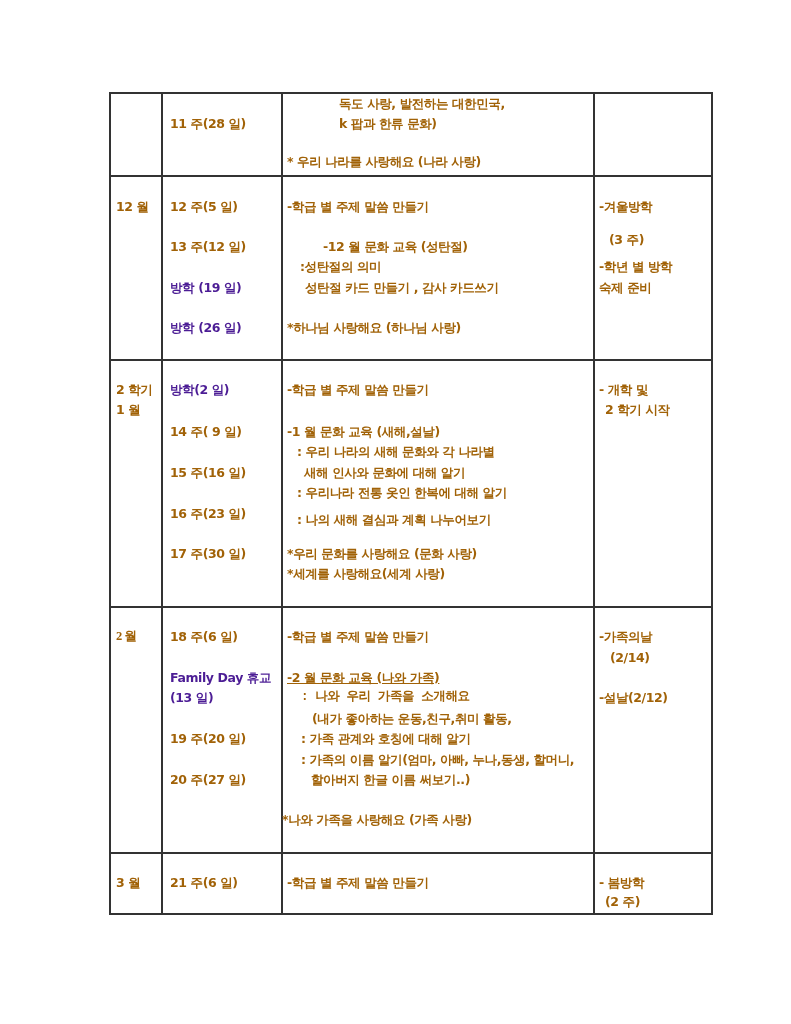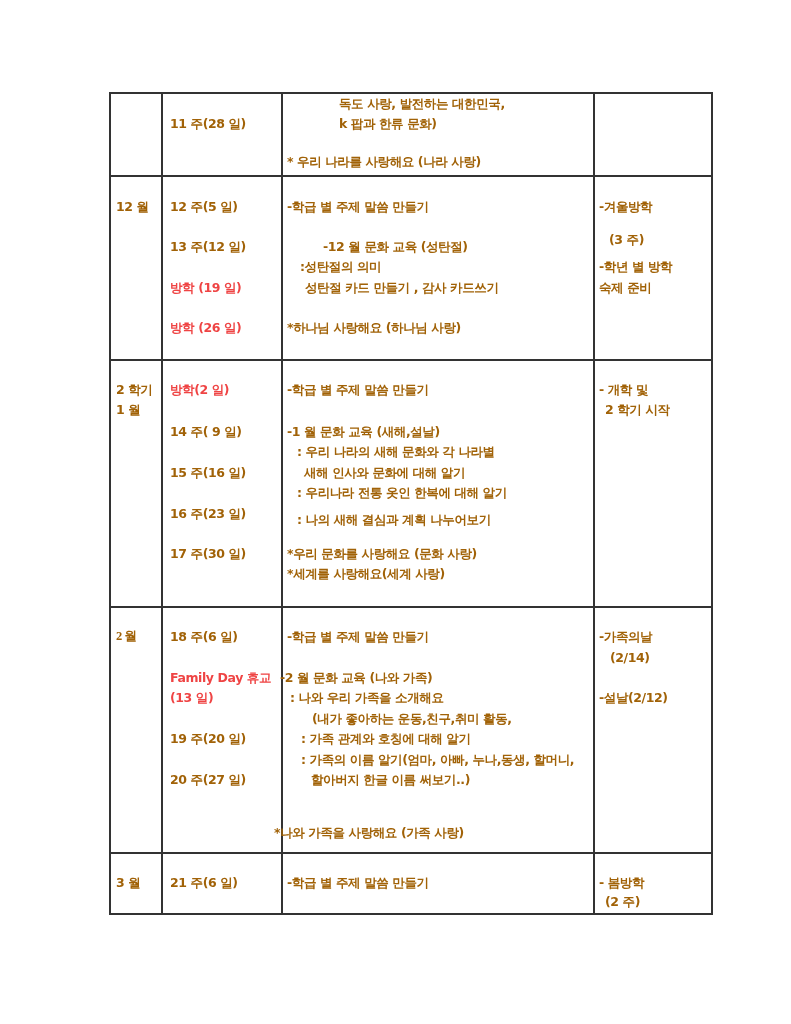--- a/index.html
+++ b/index.html
@@ -2,21 +2,21 @@
 <html><head>
   <meta charset="utf-8">
   <style>
     html, body { margin: 0; padding: 0; background: #ffffff; }
     body { width: 791px; height: 1024px; position: relative; overflow: hidden;
            font-family: "DejaVu Sans", "Liberation Sans", sans-serif; color: #111; }
     .page { position: absolute; left: 0; top: 0; width: 791px; height: 1024px; background: #fff; }
     .vline { position: absolute; width: 1.6px; background: #333; }
     .hline { position: absolute; height: 1.6px; background: #333; }
     .txt { position: absolute; font-size: 12.5px; line-height: 15px; white-space: nowrap; letter-spacing: -0.4px; font-weight: bold; color: #a16207; }
-    .red { color: #ef4444; }
+    .red { color: #4c1d95; }
   </style>
 </head>
 <body>
 
 <div class="page">
 
   <div class="vline" style="left:109px; top:92px; height:823px;"></div>
   <div class="vline" style="left:161px; top:92px; height:823px;"></div>
   <div class="vline" style="left:281px; top:92px; height:823px;"></div>
   <div class="vline" style="left:593px; top:92px; height:823px;"></div>
@@ -82,27 +82,27 @@
   <div>
     <span class="txt" style="left:116px; top:629px;font-family:Liberation Serif, serif;">2 월</span>
 
     <span class="txt" style="left:170px; top:629px;">18 주(6 일)</span>
     <span class="txt red" style="left:170px; top:670px;">Family Day  휴교</span>
     <span class="txt red" style="left:170px; top:690px;">(13 일)</span>
     <span class="txt" style="left:170px; top:731px;text-align:center;">19 주(20 일)</span>
     <span class="txt" style="left:170px; top:772px;">20 주(27 일)</span>
 
     <span class="txt" style="left:287px; top:629px;">-학급 별 주제 말씀 만들기</span>
-    <span class="txt" style="left:280px; top:670px;">-2 월 문화 교육 (나와 가족)</span>
-    <span class="txt" style="left:290px; top:690px;">: 나와 우리 가족을 소개해요</span>
+    <span class="txt" style="left:287px; top:670px;text-decoration:underline;">-2 월 문화 교육 (나와 가족)</span>
+    <span class="txt" style="left:301px; top:690px;font-family:Liberation Mono, monospace;">: 나와 우리 가족을 소개해요</span>
     <span class="txt" style="left:312px; top:711px;">(내가 좋아하는 운동,친구,취미 활동,</span>
     <span class="txt" style="left:301px; top:731px;">: 가족 관계와 호칭에 대해 알기</span>
     <span class="txt" style="left:301px; top:752px;">: 가족의 이름 알기(엄마, 아빠, 누나,동생, 할머니,</span>
     <span class="txt" style="left:311px; top:772px;">할아버지 한글 이름 써보기..)</span>
-    <span class="txt" style="left:274px; top:812px;margin-top:13px;">*나와 가족을 사랑해요 (가족 사랑)</span>
+    <span class="txt" style="left:282px; top:812px;">*나와 가족을 사랑해요 (가족 사랑)</span>
 
     <span class="txt" style="left:599px; top:629px;">-가족의날</span>
     <span class="txt" style="left:610px; top:650px;">(2/14)</span>
     <span class="txt" style="left:599px; top:690px;">-설날(2/12)</span>
   </div>
 
   <div>
     <span class="txt" style="left:116px; top:875px;">3 월</span>
     <span class="txt" style="left:170px; top:875px;">21 주(6 일)</span>
     <span class="txt" style="left:287px; top:875px;">-학급 별 주제 말씀 만들기</span>

